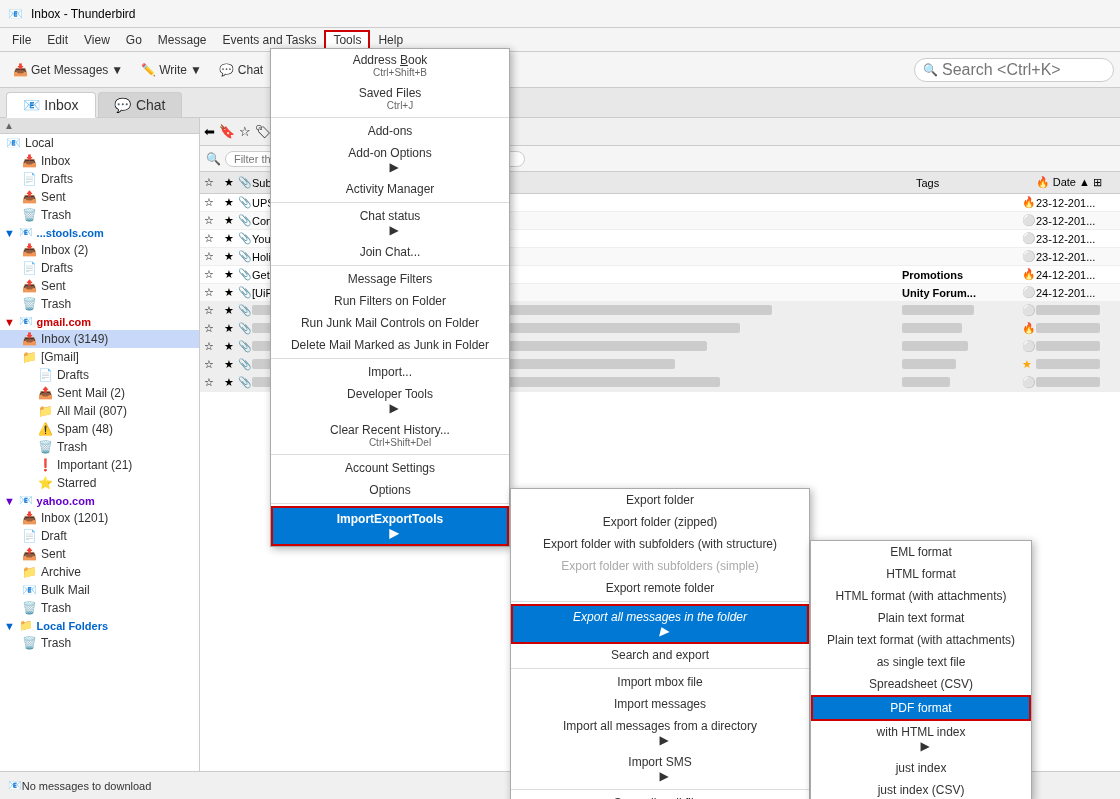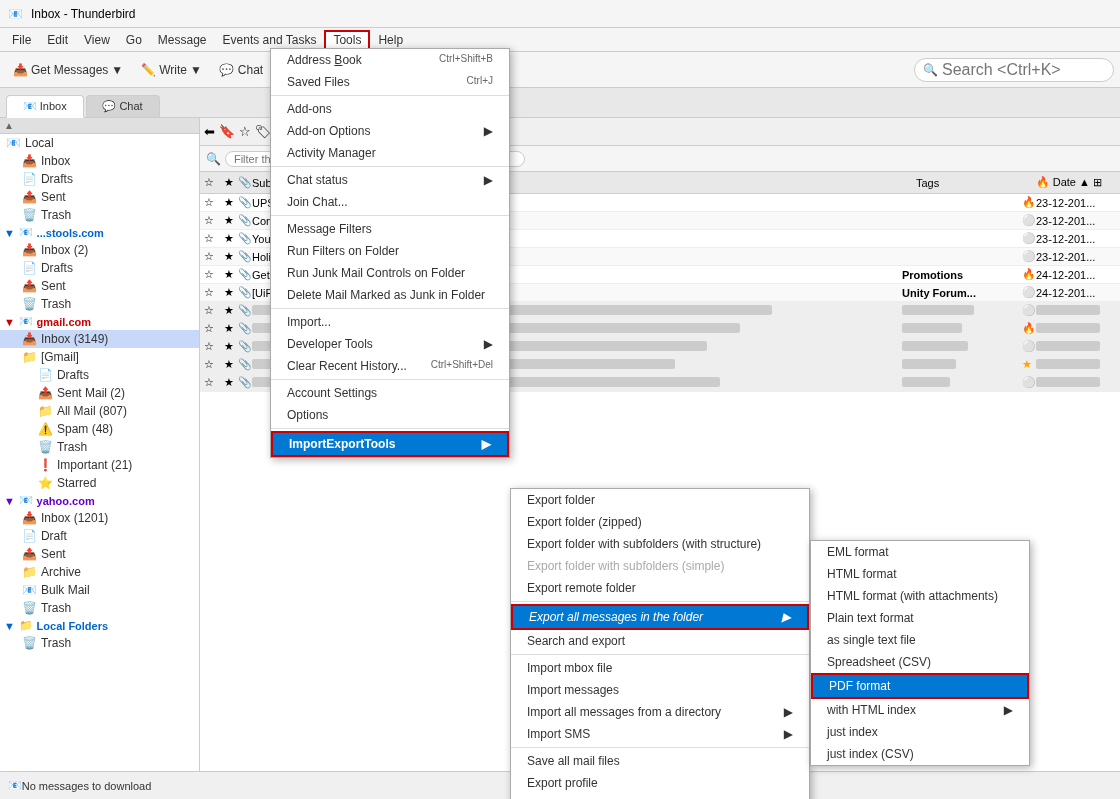--- a/index.html
+++ b/index.html
@@ -15,42 +15,42 @@
 
     
     .toolbar { background: #f5f5f5; border-bottom: 1px solid #ccc; display: flex; align-items: center; padding: 3px 6px; gap: 4px; height: 36px; }
     .toolbar-btn { display: flex; align-items: center; gap: 3px; padding: 3px 6px; border: 1px solid transparent; border-radius: 3px; cursor: pointer; font-size: 12px; color: #333; background: transparent; }
     .toolbar-divider { width: 1px; background: #ccc; height: 24px; margin: 0 3px; }
     .toolbar-search { margin-left: auto; display: flex; align-items: center; background: white; border: 1px solid #ccc; border-radius: 12px; padding: 2px 8px; gap: 4px; width: 200px; }
     .toolbar-search input { border: none; outline: none; font-size: 16px; color: #999; width: 160px; background: transparent; }
 
     
     .tab-bar { background: #e8e8e8; border-bottom: 1px solid #ccc; display: flex; align-items: flex-end; padding: 0 6px; height: 30px; }
-    .tab { padding: 4px 16px; background: #d4d4d4; border: 1px solid #ccc; border-bottom: none; border-radius: 4px 4px 0 0; margin-right: 2px; cursor: pointer; font-size: 11px; color: #333; }
+    .tab { padding: 4px 16px; background: #d4d4d4; border: 1px solid #ccc; border-bottom: none; border-radius: 4px 4px 0 0; margin-right: 2px; cursor: pointer; font-size: 14px; color: #333; }
     .tab.active { background: white; border-bottom: 1px solid white; margin-bottom: -1px; z-index: 1; }
 
     
     .main-layout { display: flex; height: calc(799px - 28px - 24px - 36px - 30px - 28px); }
 
     
     .sidebar { width: 200px; background: white; border-right: 1px solid #ccc; overflow-y: auto; flex-shrink: 0; }
     .sidebar-item { display: flex; align-items: center; gap: 4px; padding: 2px 6px; cursor: pointer; font-size: 12px; color: #333; white-space: nowrap; }
     .sidebar-item.selected { background: #c8d8f8; }
     .account-header { display: flex; align-items: center; gap: 4px; padding: 2px 4px; cursor: pointer; font-size: 11px; color: #0066cc; font-weight: bold; }
 
     
     .message-area { flex: 1; background: #f5f5f5; overflow: hidden; position: relative; }
     .msg-row { display: flex; align-items: center; border-bottom: 1px solid #eee; padding: 2px 4px; font-size: 11px; background: white; }
     .msg-row:nth-child(even) { background: #f9f9f9; }
     .blurred { background: #ccc; border-radius: 2px; height: 10px; display: inline-block; }
 
     
     .status-bar { background: #f0f0f0; border-top: 1px solid #ccc; padding: 3px 8px; font-size: 11px; color: #333; height: 28px; display: flex; align-items: center; }
     .dropdown { position: absolute; background: white; border: 1px solid #aaa; box-shadow: 2px 2px 8px rgba(0,0,0,0.3); min-width: 220px; z-index: 200; }
-    .dropdown-item { padding: 4px 16px; font-size: 12px; color: #333; cursor: pointer; display: flex; align-items: flex-start; justify-content: space-between; white-space: nowrap; }
+    .dropdown-item { padding: 4px 16px; font-size: 12px; color: #333; cursor: pointer; display: flex; align-items: center; justify-content: space-between; white-space: nowrap; flex-direction: column; }
     .dropdown-item.disabled { color: #aaa; cursor: default; }
     .dropdown-item .shortcut { color: #666; font-size: 10px; margin-left: 20px; }
     .dropdown-divider { height: 1px; background: #ddd; margin: 2px 0; }
     .dropdown-item .arrow { margin-left: 8px; }
     .highlighted-row { background: #0078d4 !important; color: white !important; }
     .highlighted-row * { color: white !important; }
   </style>
 </head>
 <body>
 
@@ -456,20 +456,21 @@
     <div class="dropdown-item">Export profile</div>
     <div class="dropdown-item">Import profile</div>
 
   </div>
 
   <div class="dropdown" style="position:fixed; top:540px; left:810px; min-width:220px;">
     <div class="dropdown-item">EML format</div>
     <div class="dropdown-item">HTML format</div>
     <div class="dropdown-item">HTML format (with attachments)</div>
     <div class="dropdown-item">Plain text format</div>
+    <div class="dropdown-item">Plain text format (with attachments)</div>
     <div class="dropdown-item">as single text file</div>
     <div class="dropdown-item">Spreadsheet (CSV)</div>
     <div class="dropdown-item" style="background:#0078d4; color:white; border:2px solid #cc0000;">PDF format</div>
     <div class="dropdown-item">
       <span>with HTML index</span>
       <span class="arrow">▶</span>
     </div>
     <div class="dropdown-item">just index</div>
     <div class="dropdown-item">just index (CSV)</div>
   </div>

